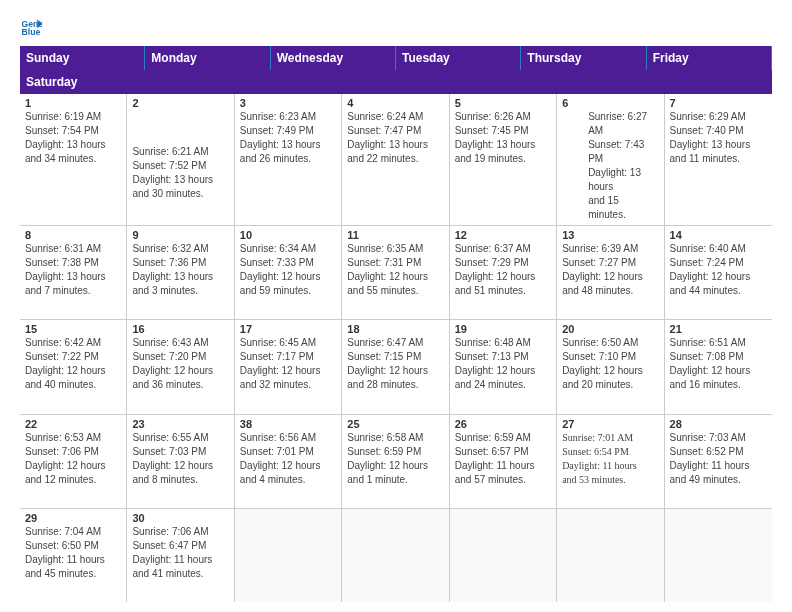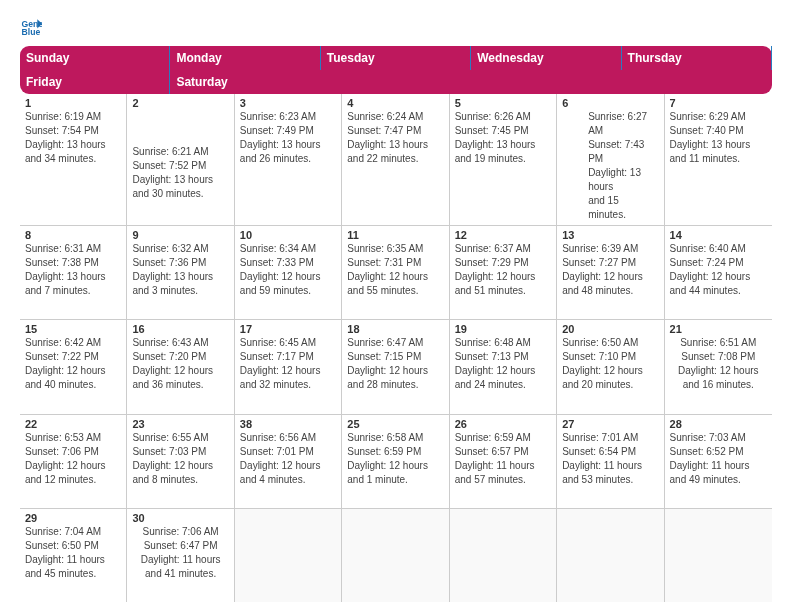--- a/index.html
+++ b/index.html
@@ -45,23 +45,22 @@
       font-size: 14px;
       color: #555;
     }
     .calendar {
       flex: 1;
       display: flex;
       flex-direction: column;
     }
     .cal-header {
       display: grid;
-      grid-template-columns: repeat(5, 1fr);
-      background: #be185d;
-      border-radius: 9px;
+      grid-template-columns: repeat(6, 1fr);
+      background: #4c1d95;
     }
     .cal-header-cell {
       color: #fff;
       font-size: 12px;
       font-weight: bold;
       padding: 5px 6px;
       border-right: 1px solid #2a7cc0;
     }
     .cal-header-cell:last-child { border-right: none; }
     .cal-body {
@@ -118,22 +117,22 @@
     <div class="title-block">
       <div class="month-title"></div>
       <div class="location"></div>
     </div>
   </div>
 
   <div class="calendar">
     <div class="cal-header">
     <div class="cal-header-cell">Sunday</div>
         <div class="cal-header-cell">Monday</div>
+        <div class="cal-header-cell">Wednesday</div>
         <div class="cal-header-cell">Tuesday</div>
-        <div class="cal-header-cell">Wednesday</div>
         <div class="cal-header-cell">Thursday</div>
         <div class="cal-header-cell">Friday</div>
         <div class="cal-header-cell">Saturday</div>
       </div>
     <div class="cal-body">
     <div class="cal-row">
           <div class="cal-cell">
             <span class="day-num">1</span>
             <div class="cal-cell-text" style="white-space: pre-line;">Sunrise: 6:19 AM
 Sunset: 7:54 PM
@@ -272,21 +271,21 @@
           </div>
           <div class="cal-cell">
             <span class="day-num">20</span>
             <div class="cal-cell-text" style="white-space: pre-line;">Sunrise: 6:50 AM
 Sunset: 7:10 PM
 Daylight: 12 hours
 and 20 minutes.</div>
           </div>
           <div class="cal-cell">
             <span class="day-num">21</span>
-            <div class="cal-cell-text" style="white-space: pre-line; text-align: center;">Sunrise: 6:51 AM
+            <div class="cal-cell-text" style="white-space: pre-line;">Sunrise: 6:51 AM
 Sunset: 7:08 PM
 Daylight: 12 hours
 and 16 minutes.</div>
           </div>
         </div>
         <div class="cal-row">
           <div class="cal-cell">
             <span class="day-num">22</span>
             <div class="cal-cell-text" style="white-space: pre-line;">Sunrise: 6:53 AM
 Sunset: 7:06 PM
@@ -316,21 +315,21 @@
           </div>
           <div class="cal-cell">
             <span class="day-num">26</span>
             <div class="cal-cell-text" style="white-space: pre-line;">Sunrise: 6:59 AM
 Sunset: 6:57 PM
 Daylight: 11 hours
 and 57 minutes.</div>
           </div>
           <div class="cal-cell">
             <span class="day-num">27</span>
-            <div class="cal-cell-text" style="white-space: pre-line;">Sunrise: 7:01 AM
+            <div class="cal-cell-text" style="white-space: pre-line; font-family: Liberation Serif, serif;">Sunrise: 7:01 AM
 Sunset: 6:54 PM
 Daylight: 11 hours
 and 53 minutes.</div>
           </div>
           <div class="cal-cell">
             <span class="day-num">28</span>
             <div class="cal-cell-text" style="white-space: pre-line;">Sunrise: 7:03 AM
 Sunset: 6:52 PM
 Daylight: 11 hours
 and 49 minutes.</div>
@@ -339,21 +338,21 @@
         <div class="cal-row">
           <div class="cal-cell">
             <span class="day-num">29</span>
             <div class="cal-cell-text" style="white-space: pre-line;">Sunrise: 7:04 AM
 Sunset: 6:50 PM
 Daylight: 11 hours
 and 45 minutes.</div>
           </div>
           <div class="cal-cell">
             <span class="day-num">30</span>
-            <div class="cal-cell-text" style="white-space: pre-line; text-align: center;">Sunrise: 7:06 AM
+            <div class="cal-cell-text" style="white-space: pre-line;">Sunrise: 7:06 AM
 Sunset: 6:47 PM
 Daylight: 11 hours
 and 41 minutes.</div>
           </div>
           <div class="cal-cell empty"></div>
           <div class="cal-cell empty"></div>
           <div class="cal-cell empty"></div>
           <div class="cal-cell empty"></div>
           <div class="cal-cell empty"></div>
         </div>

